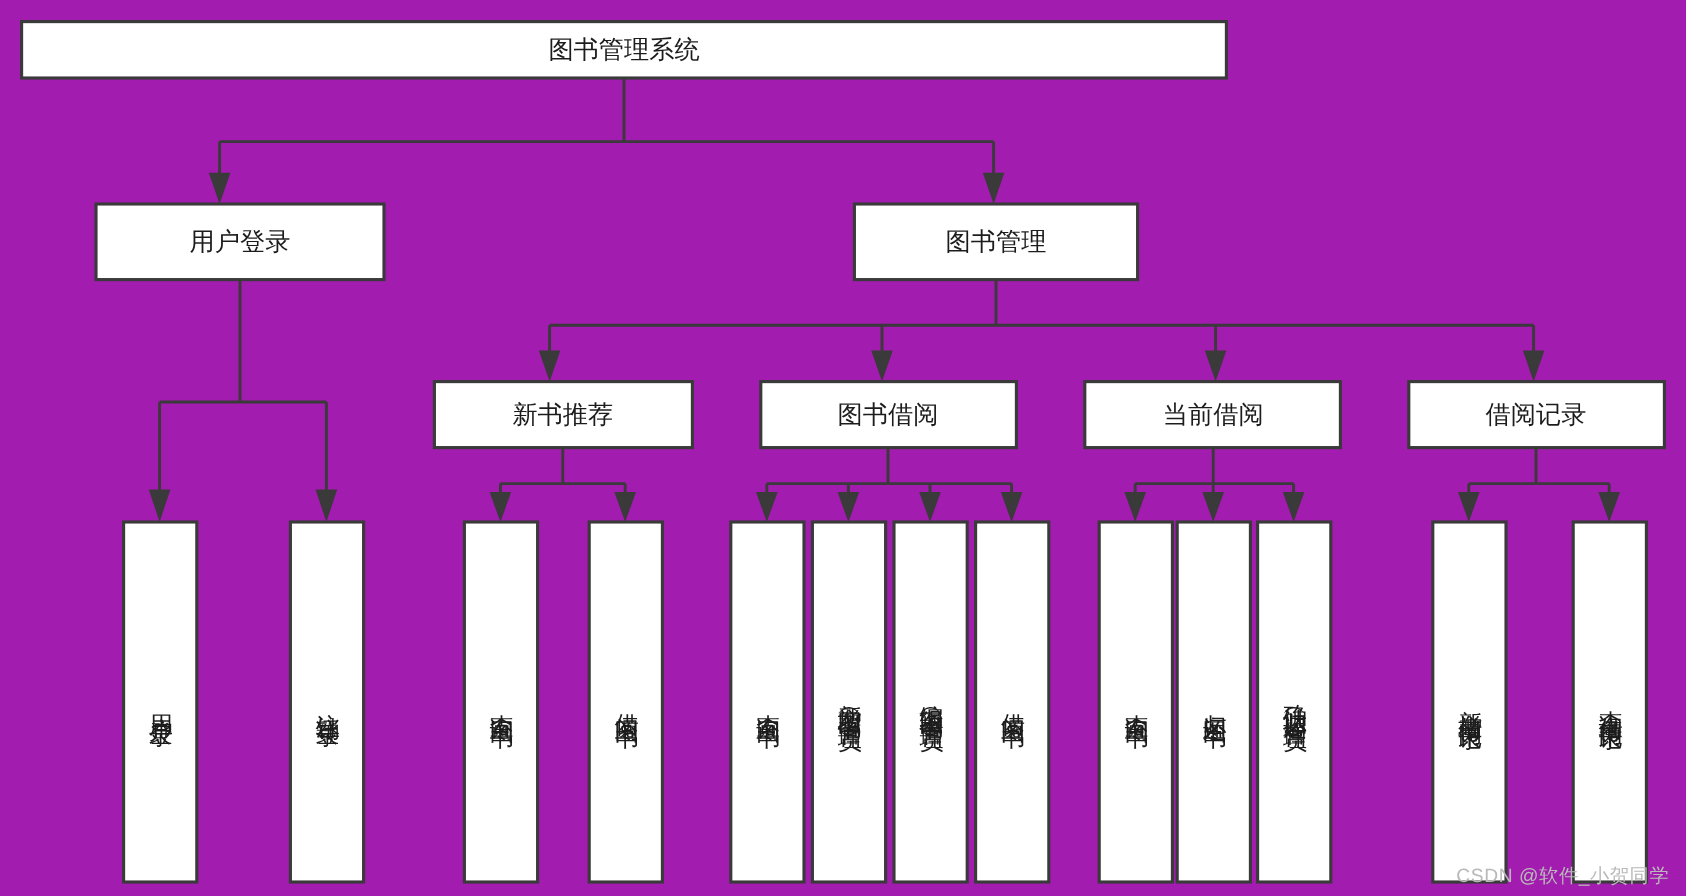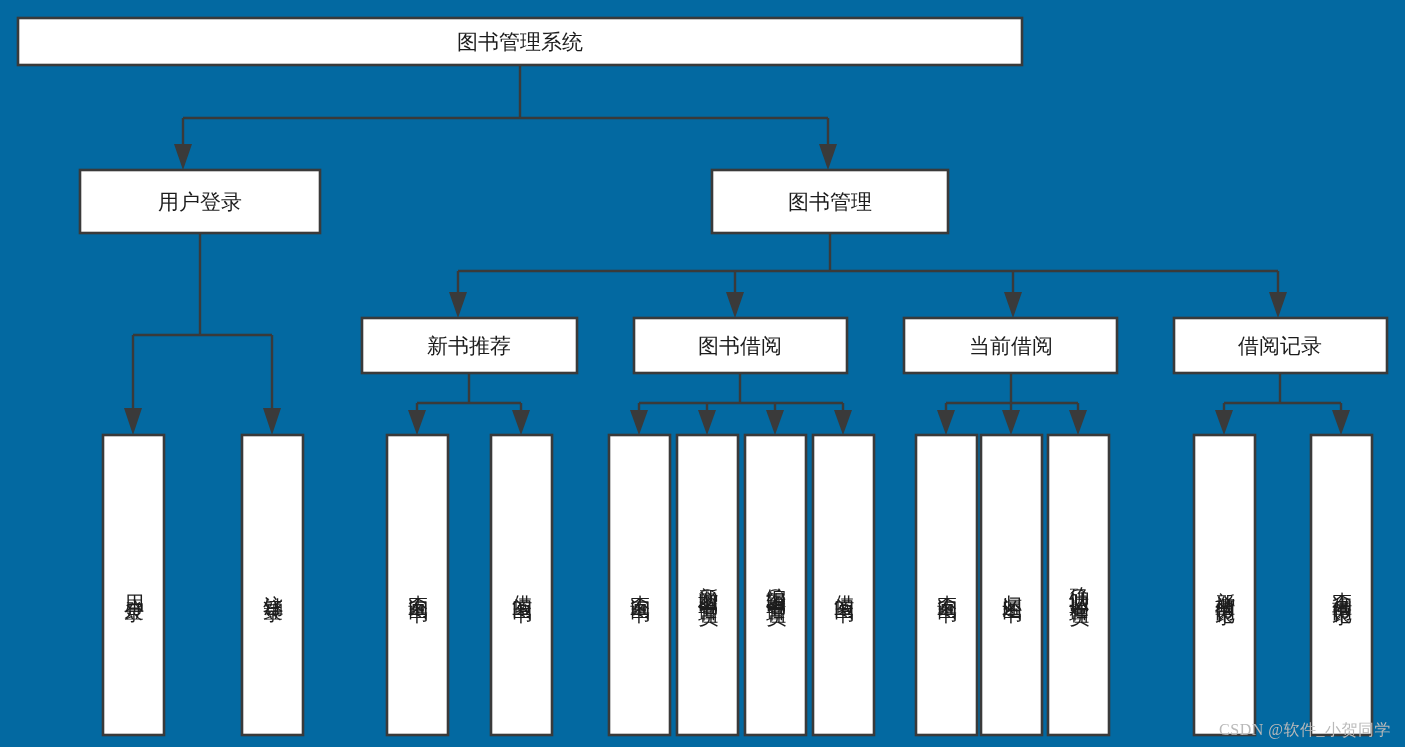--- a/index.html
+++ b/index.html
@@ -8,21 +8,21 @@
     padding: 0;
     background: #ffffff;
   }
   body {
     font-family: "Liberation Sans", "DejaVu Sans", sans-serif;
   }
   #diagram-root {
     position: relative;
     width: 1405px;
     height: 747px;
-    background: #0369a1;
+    background: #a21caf;
     overflow: hidden;
   }
   svg.flow {
     position: absolute;
     top: 0;
     left: 0;
     width: 1405px;
     height: 747px;
     display: block;
   }
@@ -55,21 +55,21 @@
     text-anchor: middle;
     dominant-baseline: middle;
     writing-mode: vertical-rl;
     text-orientation: upright;
     letter-spacing: 3px;
   }
   .watermark {
     position: absolute;
     right: 14px;
     bottom: 6px;
-    font-family: Liberation Serif, serif;
+    font-family: Liberation Sans, sans-serif;
     font-size: 16px;
     color: #b9b9b9;
     white-space: nowrap;
     user-select: none;
     letter-spacing: 0.5px;
     margin-left: 37px;
   }
 </style>
 </head>
 <body>

